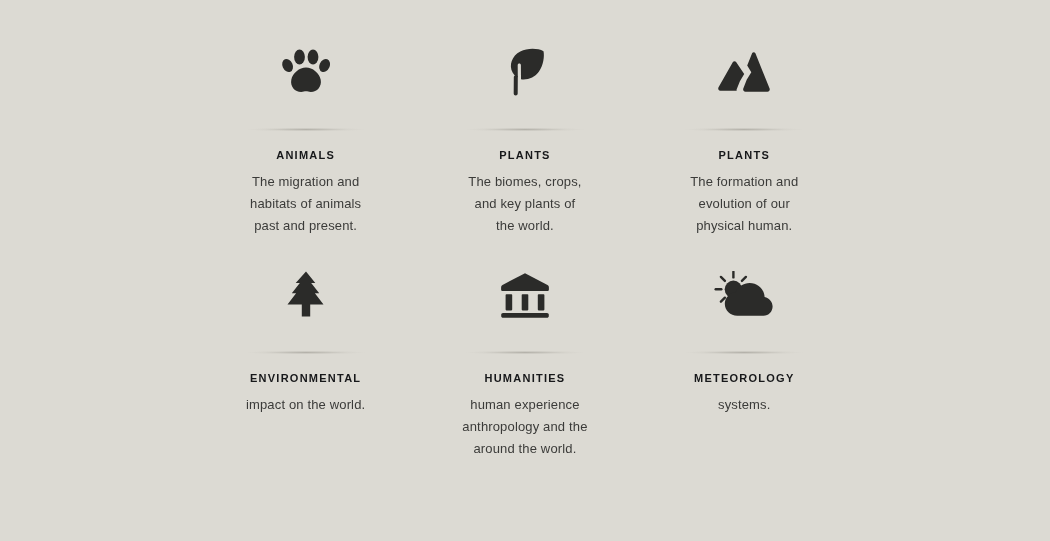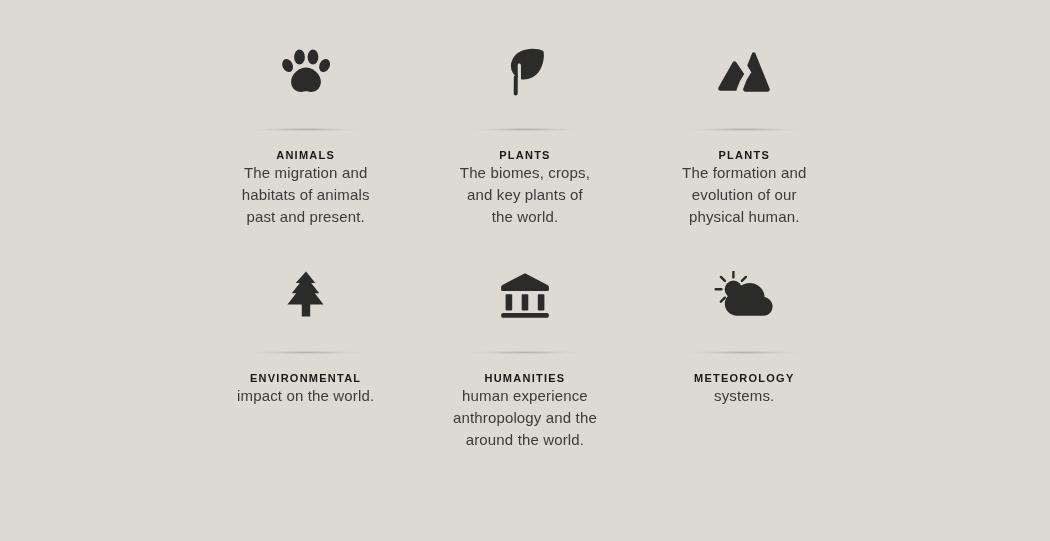--- a/index.html
+++ b/index.html
@@ -55,21 +55,22 @@
   }
   .label {
     margin-top: 17px;
     font-size: 11px;
     font-weight: bold;
     letter-spacing: 1.25px;
     color: #17181a;
     line-height: 14px;
   }
   .desc {
-    font-size: 15px;
+    margin-top: 9px;
+    font-size: 13px;
     line-height: 22px;
     color: #3b3b39;
     letter-spacing: 0.15px;
     max-width: 190px;
   }
   .desc .ln {
     display: block;
     white-space: nowrap;
   }
 </style>

